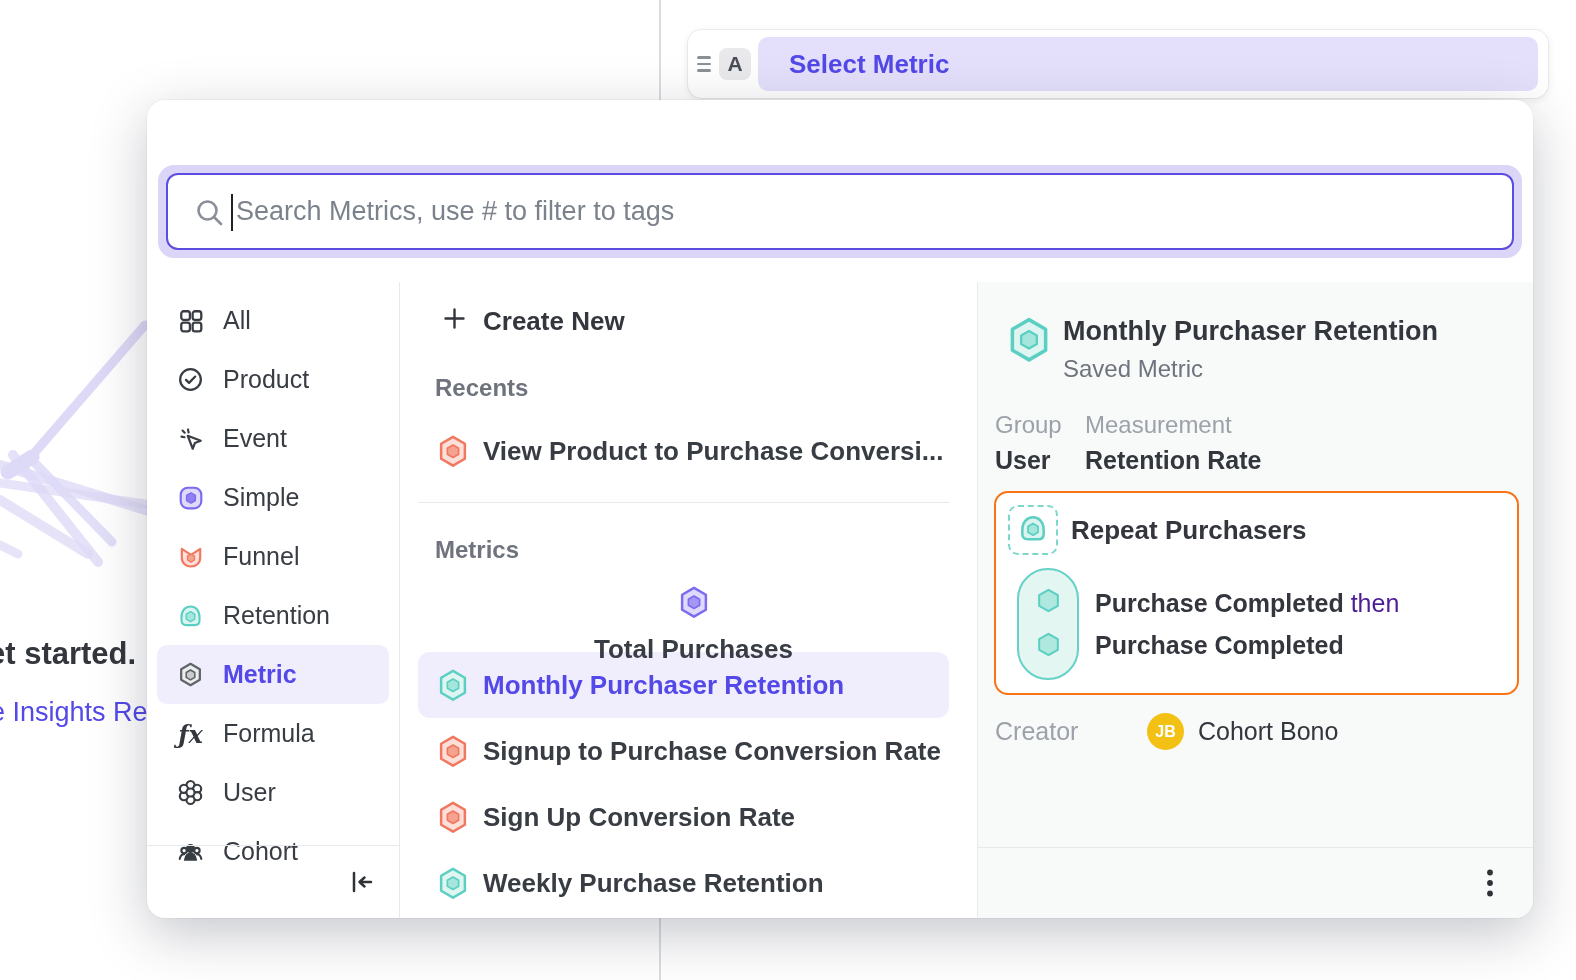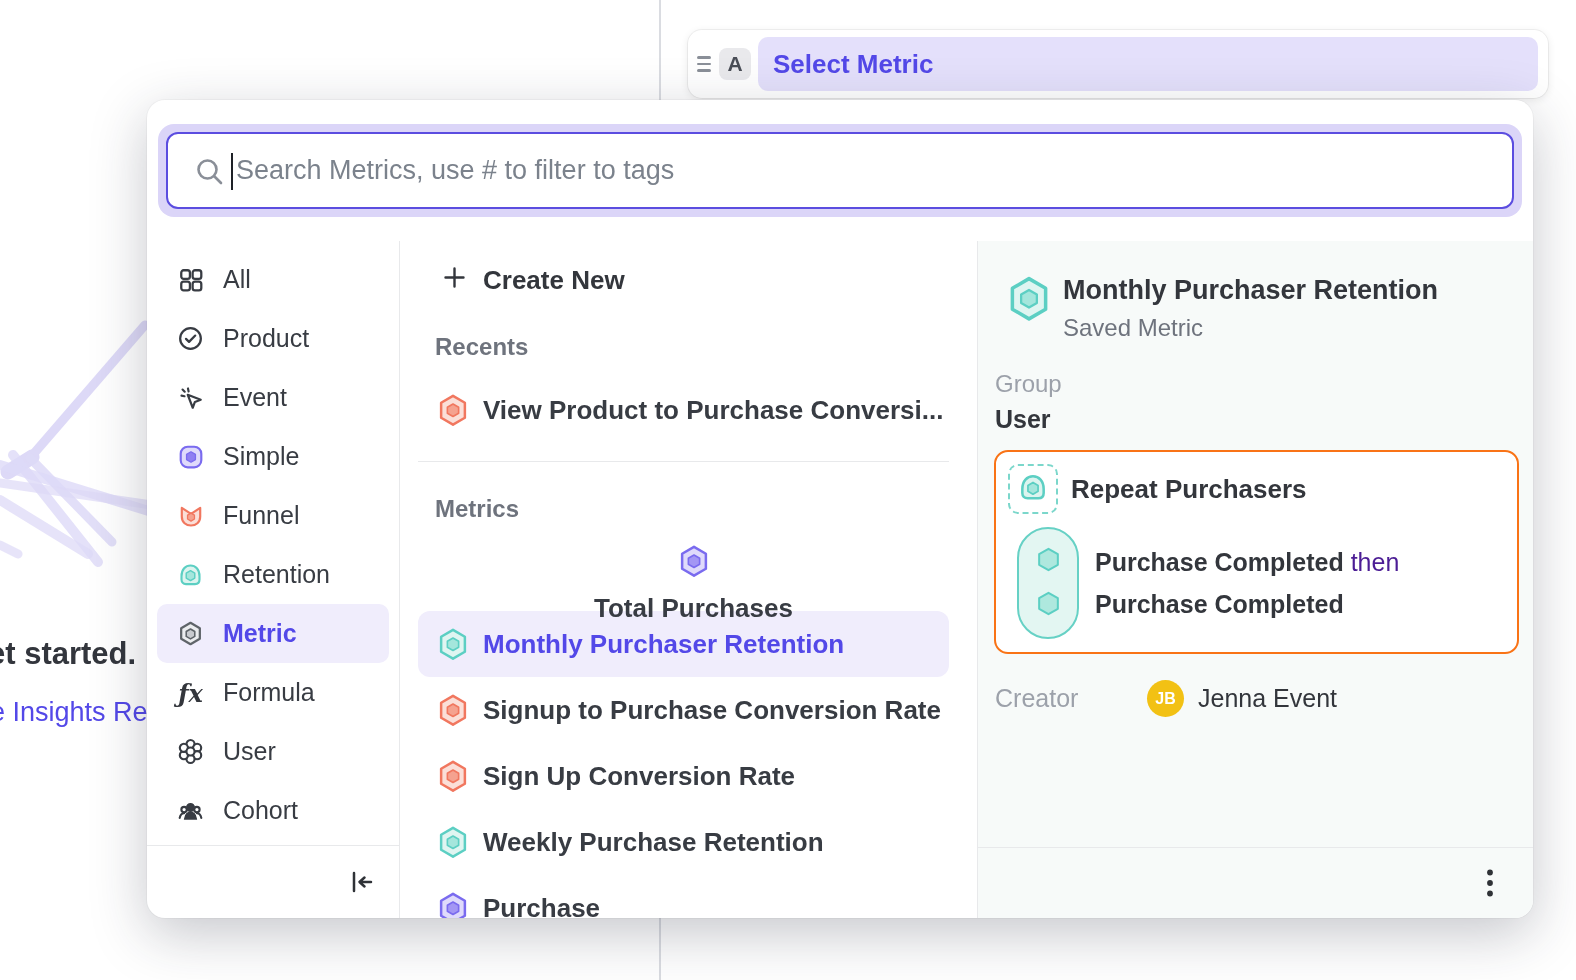--- a/index.html
+++ b/index.html
@@ -14,25 +14,25 @@
   .bg-headline{position:absolute;left:-12px;top:636px;font-size:31px;font-weight:700;color:#33363D;white-space:nowrap;}
   .bg-link{position:absolute;left:-10px;top:697px;font-size:27px;font-weight:500;color:var(--accent);white-space:nowrap;}
   
   .toolbar-card{position:absolute;left:688px;top:30px;width:860px;height:68px;background:#fff;border-radius:14px;
     box-shadow:0 0 0 1px rgba(0,0,0,0.05), 0 2px 8px rgba(0,0,0,0.09);display:flex;align-items:center;}
   .hamburger{margin-left:9px;display:flex;flex-direction:column;gap:4px;cursor:grab;}
   .hamburger span{display:block;width:14px;height:2.4px;border-radius:2px;background:#8A8F98;}
   .a-badge{width:32px;height:32px;margin-left:8px;background:#E9E9EC;border-radius:8px;display:flex;align-items:center;justify-content:center;
     font-size:21px;font-weight:700;color:#4A4E57;flex:none;}
   .metric-pill{flex:1;margin:0 10px 0 7px;height:54px;background:var(--pill);border-radius:10px;display:flex;align-items:center;
-    padding-left:15px;font-size:26px;font-weight:600;color:var(--accent);cursor:pointer;}
+    padding-left:31px;font-size:26px;font-weight:600;color:var(--accent);cursor:pointer;}
   
   .modal{position:absolute;left:147px;top:100px;width:1386px;height:818px;background:#fff;border-radius:18px;overflow:hidden;
     box-shadow:0 16px 55px rgba(35,38,59,0.26), 0 0 0 1px rgba(0,0,0,0.03);display:flex;flex-direction:column;}
-  .search-band{padding:24px 11px;flex:none;}
+  .search-band{padding:24px 11px;flex:none;margin-top:41px;}
   .search-ring{background:var(--ring);border-radius:16px;padding:8px;}
   .search-box{position:relative;background:#fff;border:2px solid var(--searchBorder);border-radius:12px;height:77px;display:flex;align-items:center;box-sizing:border-box;}
   .search-input{border:none;outline:none;flex:1;height:100%;padding-left:68px;font-size:27px;color:#3C4048;background:transparent;font-family:inherit;}
   .search-input::placeholder{color:#7B828C;opacity:1;}
   .search-ico{position:absolute;left:26px;top:22px;}
   .caret{position:absolute;left:63px;top:19px;width:2px;height:37px;background:#1E2127;}
   .modal-body{flex:1;display:flex;min-height:0;}
   
   .col-sidebar{width:253px;flex:none;border-right:1px solid #E8E9EB;position:relative;padding-top:9px;box-sizing:border-box;}
   .side-item{height:59px;margin:0 10px;border-radius:10px;display:flex;align-items:center;padding-left:20px;gap:19px;
@@ -70,21 +70,21 @@
   .meta-value{margin-top:7px;font-size:25px;font-weight:600;color:#33363C;}
   .def-card{margin-top:16px;width:525px;height:204px;box-sizing:border-box;background:#fff;border:2px solid #f97316;border-radius:14px;padding:12px;}
   .def-head{display:flex;align-items:center;}
   .dash-box{width:50px;height:50px;border:2px dashed #7BD7CB;border-radius:10px;box-sizing:border-box;display:flex;align-items:center;justify-content:center;}
   .def-title{margin-left:13px;font-size:26px;font-weight:700;color:#33363C;}
   .def-body{display:flex;align-items:center;margin-top:13px;margin-left:9px;}
   .capsule{width:62px;height:112px;box-sizing:border-box;border:2px solid #66D1C5;border-radius:32px;background:#E3F6F2;
     display:flex;flex-direction:column;align-items:center;justify-content:center;gap:13px;flex:none;}
   .def-steps{margin-left:16px;font-size:25px;font-weight:700;color:#33363C;line-height:42px;}
   .then{color:#4c1d95;font-weight:500;}
-  .creator-row{display:flex;align-items:center;margin-top:26px;margin-left:1px;height:37px;}
+  .creator-row{display:flex;align-items:center;margin-top:18px;margin-left:1px;height:37px;}
   .creator-label{width:152px;font-size:25px;color:#9CA1AA;}
   .avatar{width:37px;height:37px;border-radius:50%;background:var(--avatar);color:#fff;font-weight:700;font-size:16px;
     display:flex;align-items:center;justify-content:center;flex:none;}
   .creator-name{margin-left:14px;font-size:25px;font-weight:500;color:#33363C;}
   .details-footer{position:absolute;left:0;right:0;bottom:0;height:71px;border-top:1px solid #E8E9EB;display:flex;align-items:center;
     justify-content:flex-end;padding-right:38px;box-sizing:border-box;}
   .kebab{cursor:pointer;display:flex;}
 </style>
 </head>
 <body style="--accent: #5348E8; --highlight: #F0EDFC; --pill: #E4E0FB; --ring: #DBD5F8; --searchBorder: #5B4DE0; --avatar: #F2C114; --detailsBg: #F7FAF9;">
@@ -336,20 +336,24 @@
           <div class="det-title">Monthly Purchaser Retention</div>
           <div class="det-sub">Saved Metric</div>
         </div>
       </div>
 
       <div class="det-meta">
         <div class="meta-col1">
           <div class="meta-label">Group</div>
           <div class="meta-value">User</div>
         </div>
+        <div>
+          <div class="meta-label">Measurement</div>
+          <div class="meta-value">Retention Rate</div>
+        </div>
       </div>
 
       <div class="def-card">
         <div class="def-head">
           <div class="dash-box">
             <span id="arch-icon"><svg width="32" height="32" viewBox="0 0 24 24" fill="none">
     <path d="M4 13.5 C4 7.5 7.6 4 12 4 C16.4 4 20 7.5 20 13.5 L20 16.5 C20 19 18.5 20.5 16 20.5 L8 20.5 C5.5 20.5 4 19 4 16.5 Z" fill="#DCF4EF" stroke="#5CCFC3" stroke-width="1.9"></path>
     <path d="M12 8.6 L15.8 10.8 V15.2 L12 17.4 L8.2 15.2 V10.8 Z" fill="#A4E6DC" stroke="#5CCFC3" stroke-width="1.3" stroke-linejoin="round"></path>
   </svg></span>
           </div>
@@ -368,21 +372,21 @@
             <div><span>Purchase Completed</span>
               <span class="then">then</span></div>
             <div>Purchase Completed</div>
           </div>
         </div>
       </div>
 
       <div class="creator-row">
         <div class="creator-label">Creator</div>
         <div class="avatar">JB</div>
-        <div class="creator-name">Jenna Event</div>
+        <div class="creator-name">Cohort Bono</div>
       </div>
 
       <div class="details-footer">
         <span class="kebab">
           <svg width="10" height="32" viewBox="0 0 10 32">
             <circle cx="5" cy="5.5" r="2.9" fill="#2F3237"></circle>
             <circle cx="5" cy="16" r="2.9" fill="#2F3237"></circle>
             <circle cx="5" cy="26.5" r="2.9" fill="#2F3237"></circle>
           </svg>
         </span>

